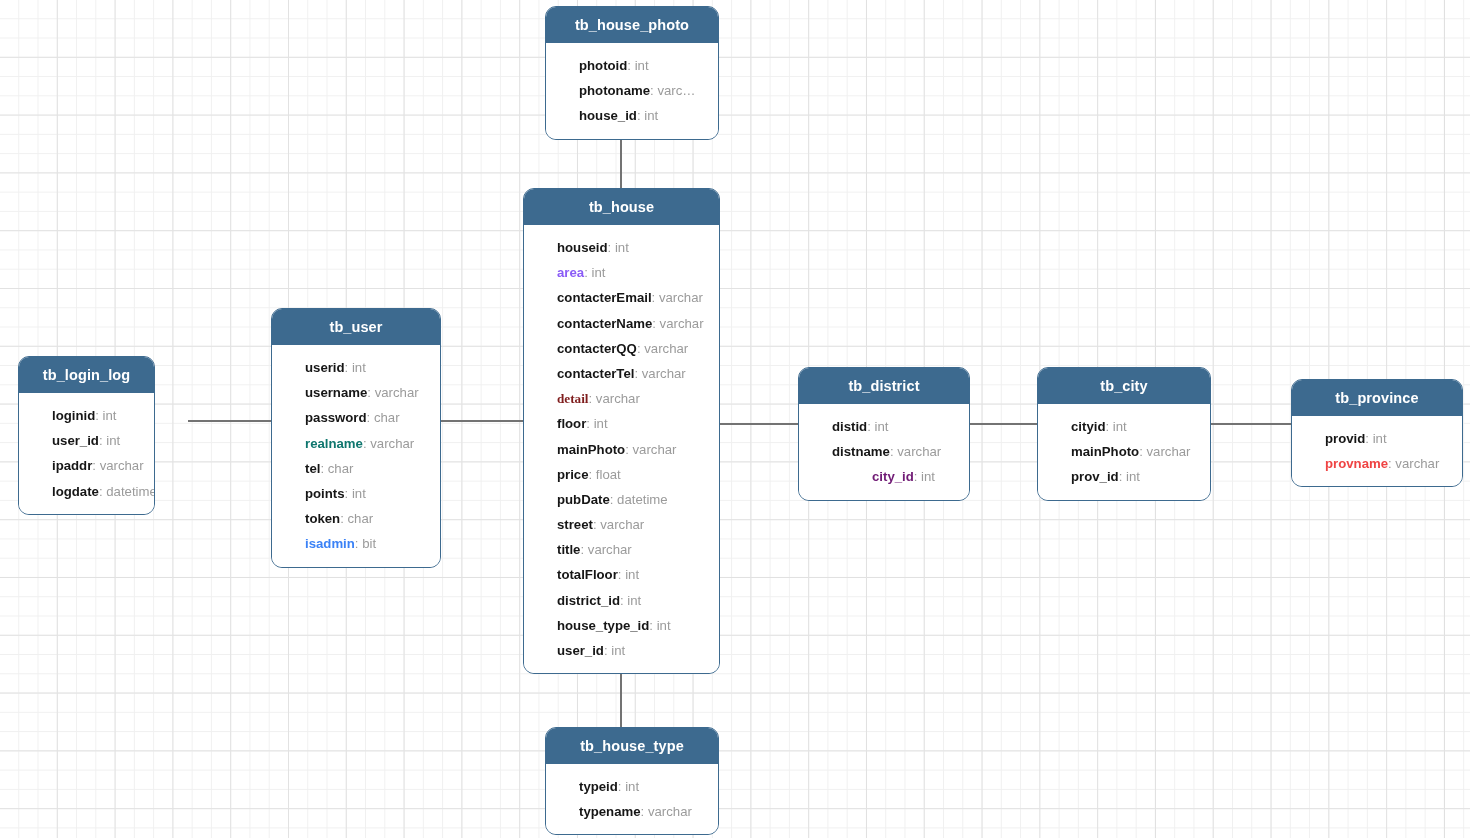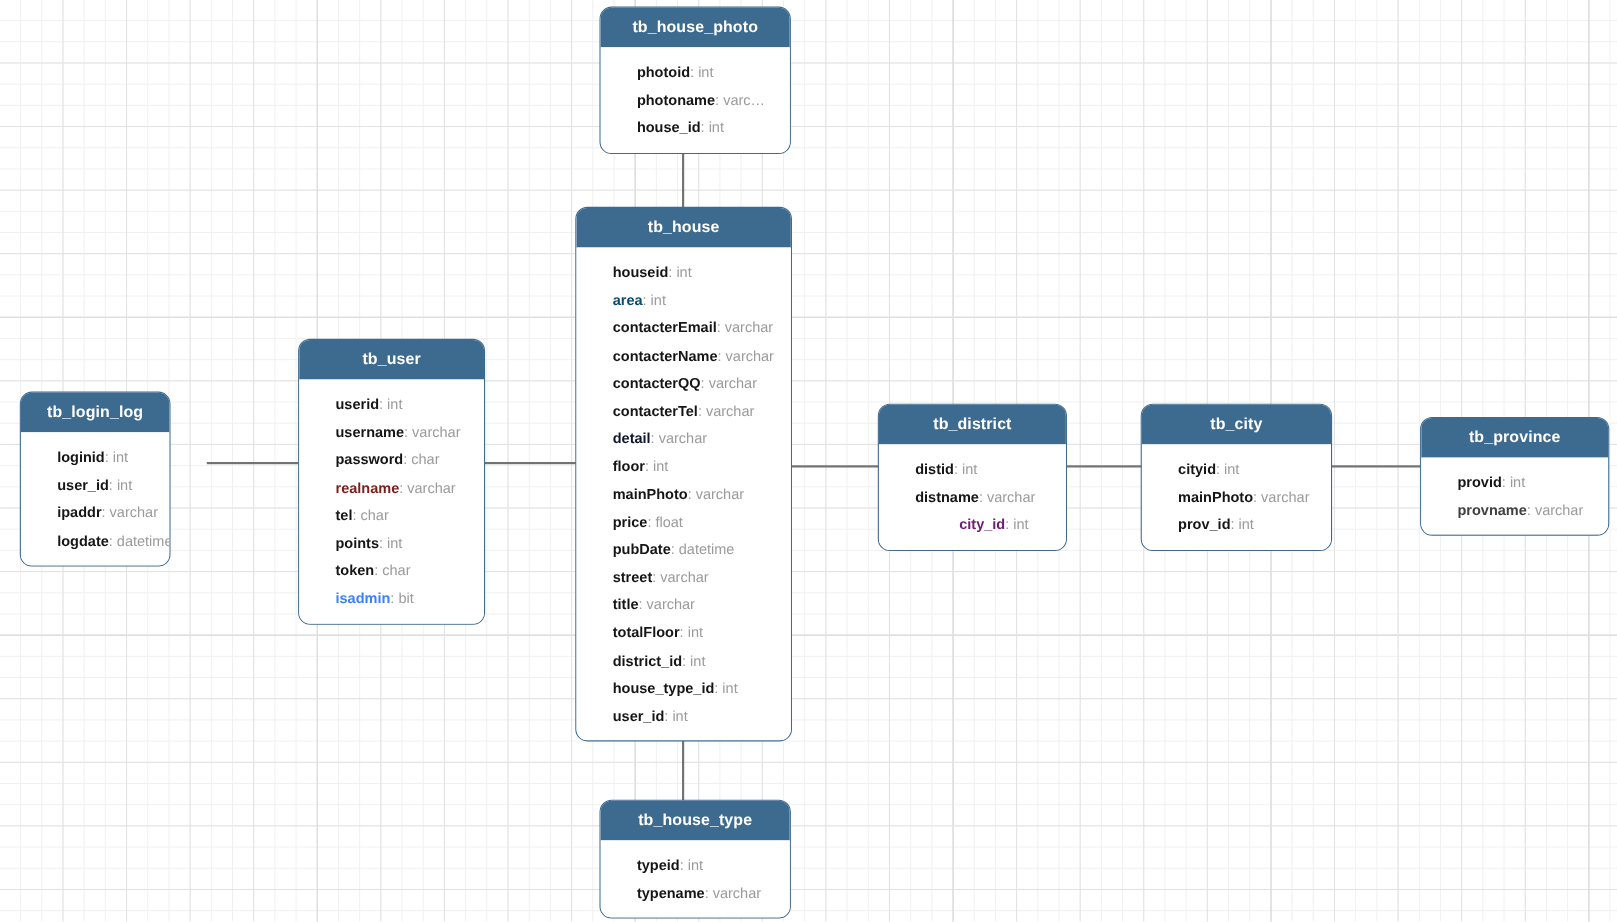--- a/index.html
+++ b/index.html
@@ -108,45 +108,45 @@
         <div class="entity-fields">
           <div class="field"><span class="fname" style="color: rgb(22, 22, 22);">photoid</span><span>: </span><span class="ftype" style="color: rgb(155, 155, 155);">int</span></div>
           <div class="field"><span class="fname" style="color: rgb(22, 22, 22);">photoname</span><span>: </span><span class="ftype" style="color: rgb(155, 155, 155);">varc…</span></div>
           <div class="field"><span class="fname" style="color: rgb(22, 22, 22);">house_id</span><span>: </span><span class="ftype" style="color: rgb(155, 155, 155);">int</span></div>
         </div>
       </div>
       <div class="entity" style="left: 523px; top: 188px; width: 197px; border-color: rgb(61, 106, 143);">
         <div class="entity-title" style="background: rgb(61, 106, 143);">tb_house</div>
         <div class="entity-fields">
           <div class="field"><span class="fname" style="color: rgb(22, 22, 22);">houseid</span><span>: </span><span class="ftype" style="color: rgb(155, 155, 155);">int</span></div>
-          <div class="field"><span class="fname" style="color: #0c4a6e;">area</span><span>: </span><span class="ftype" style="color: rgb(155, 155, 155);">int</span></div>
+          <div class="field"><span class="fname" style="color: #8b5cf6;">area</span><span>: </span><span class="ftype" style="color: rgb(155, 155, 155);">int</span></div>
           <div class="field"><span class="fname" style="color: rgb(22, 22, 22);">contacterEmail</span><span>: </span><span class="ftype" style="color: rgb(155, 155, 155);">varchar</span></div>
           <div class="field"><span class="fname" style="color: rgb(22, 22, 22);">contacterName</span><span>: </span><span class="ftype" style="color: rgb(155, 155, 155);">varchar</span></div>
           <div class="field"><span class="fname" style="color: rgb(22, 22, 22);">contacterQQ</span><span>: </span><span class="ftype" style="color: rgb(155, 155, 155);">varchar</span></div>
           <div class="field"><span class="fname" style="color: rgb(22, 22, 22);">contacterTel</span><span>: </span><span class="ftype" style="color: rgb(155, 155, 155);">varchar</span></div>
-          <div class="field"><span class="fname" style="color: #0f172a;">detail</span><span>: </span><span class="ftype" style="color: rgb(155, 155, 155);">varchar</span></div>
+          <div class="field"><span class="fname" style="color: #7f1d1d; font-family: Liberation Serif, serif;">detail</span><span>: </span><span class="ftype" style="color: rgb(155, 155, 155);">varchar</span></div>
           <div class="field"><span class="fname" style="color: rgb(22, 22, 22);">floor</span><span>: </span><span class="ftype" style="color: rgb(155, 155, 155);">int</span></div>
           <div class="field"><span class="fname" style="color: rgb(22, 22, 22);">mainPhoto</span><span>: </span><span class="ftype" style="color: rgb(155, 155, 155);">varchar</span></div>
           <div class="field"><span class="fname" style="color: rgb(22, 22, 22);">price</span><span>: </span><span class="ftype" style="color: rgb(155, 155, 155);">float</span></div>
           <div class="field"><span class="fname" style="color: rgb(22, 22, 22); margin-top: 41px;">pubDate</span><span>: </span><span class="ftype" style="color: rgb(155, 155, 155);">datetime</span></div>
           <div class="field"><span class="fname" style="color: rgb(22, 22, 22);">street</span><span>: </span><span class="ftype" style="color: rgb(155, 155, 155);">varchar</span></div>
           <div class="field"><span class="fname" style="color: rgb(22, 22, 22);">title</span><span>: </span><span class="ftype" style="color: rgb(155, 155, 155);">varchar</span></div>
           <div class="field"><span class="fname" style="color: rgb(22, 22, 22);">totalFloor</span><span>: </span><span class="ftype" style="color: rgb(155, 155, 155);">int</span></div>
           <div class="field"><span class="fname" style="color: rgb(22, 22, 22);">district_id</span><span>: </span><span class="ftype" style="color: rgb(155, 155, 155);">int</span></div>
           <div class="field"><span class="fname" style="color: rgb(22, 22, 22);">house_type_id</span><span>: </span><span class="ftype" style="color: rgb(155, 155, 155);">int</span></div>
           <div class="field"><span class="fname" style="color: rgb(22, 22, 22);">user_id</span><span>: </span><span class="ftype" style="color: rgb(155, 155, 155);">int</span></div>
         </div>
       </div>
       <div class="entity" style="left: 271px; top: 308px; width: 170px; border-color: rgb(61, 106, 143);">
         <div class="entity-title" style="background: rgb(61, 106, 143);">tb_user</div>
         <div class="entity-fields">
           <div class="field"><span class="fname" style="color: rgb(22, 22, 22);">userid</span><span>: </span><span class="ftype" style="color: rgb(155, 155, 155);">int</span></div>
           <div class="field"><span class="fname" style="color: rgb(22, 22, 22);">username</span><span>: </span><span class="ftype" style="color: rgb(155, 155, 155);">varchar</span></div>
           <div class="field"><span class="fname" style="color: rgb(22, 22, 22);">password</span><span>: </span><span class="ftype" style="color: rgb(155, 155, 155);">char</span></div>
-          <div class="field"><span class="fname" style="color: #7f1d1d; text-align: center;">realname</span><span>: </span><span class="ftype" style="color: rgb(155, 155, 155);">varchar</span></div>
+          <div class="field"><span class="fname" style="color: #0f766e; text-align: center;">realname</span><span>: </span><span class="ftype" style="color: rgb(155, 155, 155);">varchar</span></div>
           <div class="field"><span class="fname" style="color: rgb(22, 22, 22);">tel</span><span>: </span><span class="ftype" style="color: rgb(155, 155, 155);">char</span></div>
           <div class="field"><span class="fname" style="color: rgb(22, 22, 22);">points</span><span>: </span><span class="ftype" style="color: rgb(155, 155, 155);">int</span></div>
           <div class="field"><span class="fname" style="color: rgb(22, 22, 22);">token</span><span>: </span><span class="ftype" style="color: rgb(155, 155, 155);">char</span></div>
           <div class="field"><span class="fname" style="color: #3b82f6;">isadmin</span><span>: </span><span class="ftype" style="color: rgb(155, 155, 155);">bit</span></div>
         </div>
       </div>
       <div class="entity" style="left: 18px; top: 356px; width: 137px; border-color: rgb(61, 106, 143);">
         <div class="entity-title" style="background: rgb(61, 106, 143);">tb_login_log</div>
         <div class="entity-fields">
           <div class="field"><span class="fname" style="color: rgb(22, 22, 22);">loginid</span><span>: </span><span class="ftype" style="color: rgb(155, 155, 155);">int</span></div>
@@ -168,21 +168,21 @@
         <div class="entity-fields">
           <div class="field"><span class="fname" style="color: rgb(22, 22, 22);">cityid</span><span>: </span><span class="ftype" style="color: rgb(155, 155, 155);">int</span></div>
           <div class="field"><span class="fname" style="color: rgb(22, 22, 22);">mainPhoto</span><span>: </span><span class="ftype" style="color: rgb(155, 155, 155);">varchar</span></div>
           <div class="field"><span class="fname" style="color: rgb(22, 22, 22);">prov_id</span><span>: </span><span class="ftype" style="color: rgb(155, 155, 155);">int</span></div>
         </div>
       </div>
       <div class="entity" style="left: 1291px; top: 379px; width: 172px; border-color: rgb(61, 106, 143);">
         <div class="entity-title" style="background: rgb(61, 106, 143);">tb_province</div>
         <div class="entity-fields">
           <div class="field"><span class="fname" style="color: rgb(22, 22, 22);">provid</span><span>: </span><span class="ftype" style="color: rgb(155, 155, 155);">int</span></div>
-          <div class="field"><span class="fname" style="color: #404040;">provname</span><span>: </span><span class="ftype" style="color: rgb(155, 155, 155);">varchar</span></div>
+          <div class="field"><span class="fname" style="color: #ef4444;">provname</span><span>: </span><span class="ftype" style="color: rgb(155, 155, 155);">varchar</span></div>
         </div>
       </div>
       <div class="entity" style="left: 545px; top: 727px; width: 174px; border-color: rgb(61, 106, 143);">
         <div class="entity-title" style="background: rgb(61, 106, 143);">tb_house_type</div>
         <div class="entity-fields">
           <div class="field"><span class="fname" style="color: rgb(22, 22, 22);">typeid</span><span>: </span><span class="ftype" style="color: rgb(155, 155, 155);">int</span></div>
           <div class="field"><span class="fname" style="color: rgb(22, 22, 22);">typename</span><span>: </span><span class="ftype" style="color: rgb(155, 155, 155);">varchar</span></div>
         </div>
       </div>
     </div>

